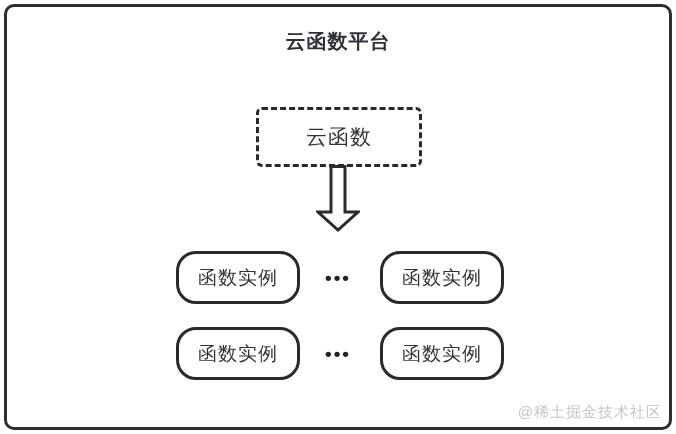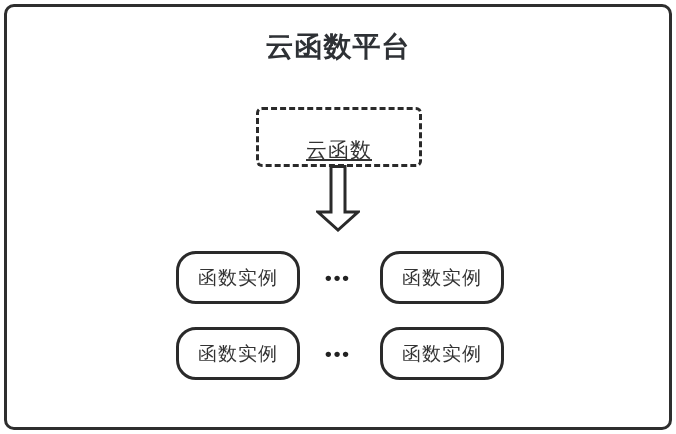--- a/index.html
+++ b/index.html
@@ -22,39 +22,38 @@
     width: 668px; height: 426px;
     border: 3px solid #2e2e2e;
     border-radius: 10px;
     background: #ffffff;
   }
   .title {
     position: absolute;
     left: 0; top: 28px;
     width: 100%;
     text-align: center;
-    font-size: 28px;
+    font-size: 20px;
     font-weight: bold;
     color: #2e3135;
     letter-spacing: 1px;
   }
   .dashed-box {
     position: absolute;
     left: 256px; top: 107px;
     width: 166px; height: 60px;
     border: 3px dashed #2a2a2a;
     border-radius: 6px;
     background: #ffffff;
     display: flex;
-    align-items: flex-end;
+    align-items: center;
     justify-content: center;
     font-size: 21px;
     color: #333333;
     letter-spacing: 1px;
-    text-decoration: underline;
   }
   .arrow-svg {
     position: absolute;
     left: 316px; top: 165px;
     width: 44px; height: 67px;
   }
   .instance-box {
     position: absolute;
     width: 124px; height: 53px;
     border: 3px solid #2a2a2a;
@@ -122,14 +121,15 @@
   <div class="instance-box box-r2-left">
     <span>函数实例</span>
   </div>
 
   <div class="dots dots-r2">•••</div>
 
   <div class="instance-box box-r2-right">
     <span>函数实例</span>
   </div>
 
+  <div class="watermark">@稀土掘金技术社区</div>
 
 </div>
 
 </body></html>

